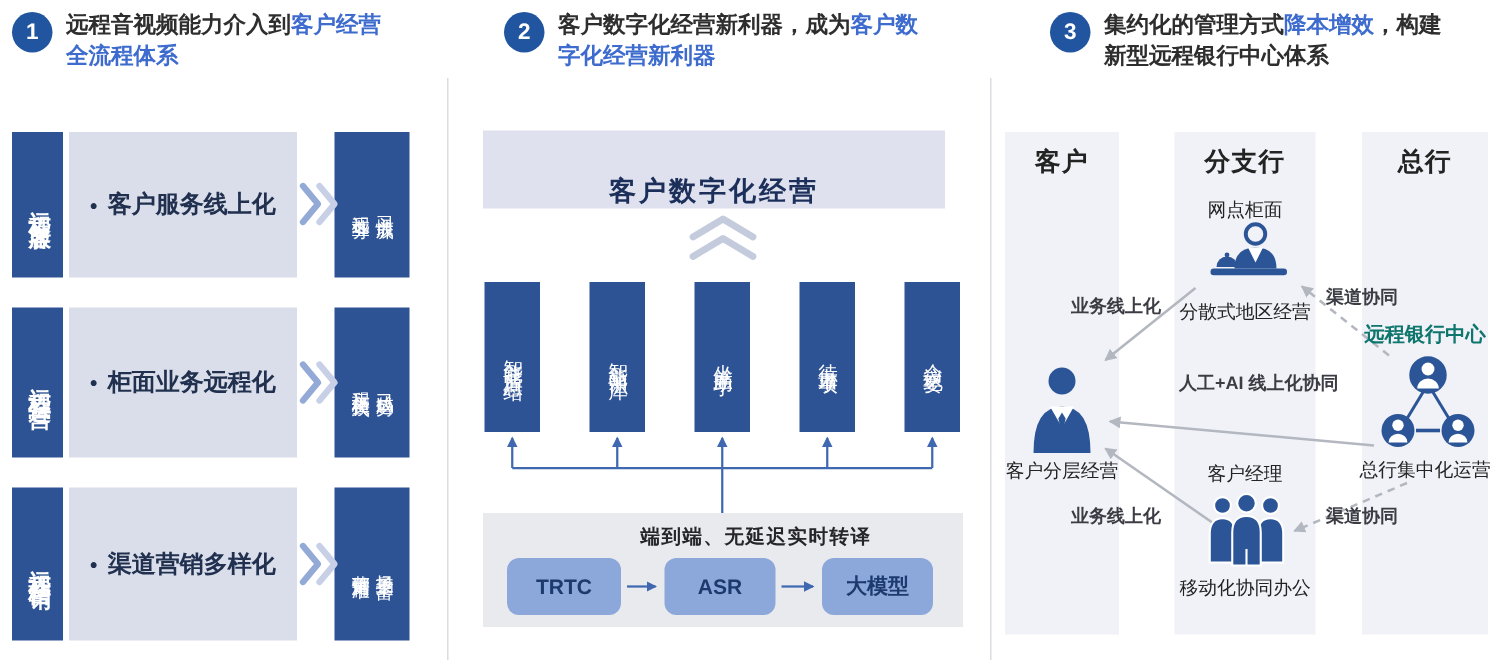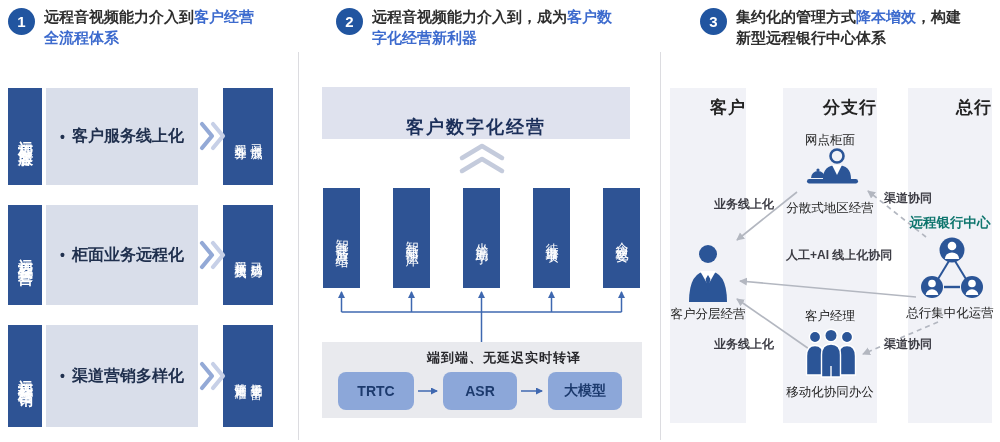--- a/index.html
+++ b/index.html
@@ -29,37 +29,37 @@
     font-size:18px;font-weight:bold;color:#1b2f5a;letter-spacing:2px;}
   .pillar{position:absolute;background:#2e5394;color:#fff;display:flex;align-items:center;justify-content:center;}
   .pillar .vtext{font-size:13px;line-height:14px;letter-spacing:3px;}
   .pipe-box{position:absolute;background:#e9eaee;}
   .pipe-title{position:absolute;font-size:13px;font-weight:bold;color:#26262a;text-align:center;letter-spacing:1px;}
   .step{position:absolute;background:#8ca7d9;border-radius:8px;display:flex;align-items:center;justify-content:center;
     font-size:14px;font-weight:bold;color:#1c3a6d;}
 
   
   .strip{position:absolute;background:#f1f2f7;}
-  .strip-header{position:absolute;font-size:17px;font-weight:bold;color:#232323;text-align:right;letter-spacing:1px;}
+  .strip-header{position:absolute;font-size:17px;font-weight:bold;color:#232323;text-align:center;letter-spacing:1px;}
   .rlabel{position:absolute;font-size:12.5px;font-weight:normal;color:#232323;text-align:center;white-space:nowrap;z-index:3;}
   .rlabel-lg{position:absolute;font-size:13.5px;font-weight:bold;color:#0f766e;text-align:center;white-space:nowrap;z-index:3;}
   .alabel{position:absolute;font-size:12px;font-weight:bold;color:#3c3c44;white-space:nowrap;z-index:3;}
   .icon-wrap{position:absolute;z-index:2;}
   .overlay{position:absolute;left:0;top:0;z-index:1;pointer-events:none;}
 </style>
 </head>
 <body>
 
 <div class="canvas">
 
   <div class="num-circle" style="left:8px;top:8px;">1</div>
   <div class="header-text" style="left:44px;top:6px;width:218px;"><span>远程音视频能力介入到</span><span class="hl">客户经营全流程体系</span><span></span></div>
 
   <div class="num-circle" style="left:336px;top:8px;">2</div>
-  <div class="header-text" style="left:372px;top:6px;width:240px;"><span>远程音视频能力介入到，成为</span><span class="hl">客户数字化经营新利器</span><span></span></div>
+  <div class="header-text" style="left:372px;top:6px;width:240px;"><span>客户数字化经营新利器，成为</span><span class="hl">客户数字化经营新利器</span><span></span></div>
 
   <div class="num-circle" style="left:700px;top:8px;">3</div>
   <div class="header-text" style="left:736px;top:6px;width:225px;"><span>集约化的管理方式</span><span class="hl">降本增效</span><span>，构建新型远程银行中心体系</span></div>
 
   <div class="divider" style="left:298px;top:52px;height:388px;"></div>
   <div class="divider" style="left:660px;top:52px;height:388px;"></div>
 
   <div class="cat-box" style="left:8px;top:88px;width:34px;height:97px;">
       <span class="vtext">远程客服</span>
     </div>

